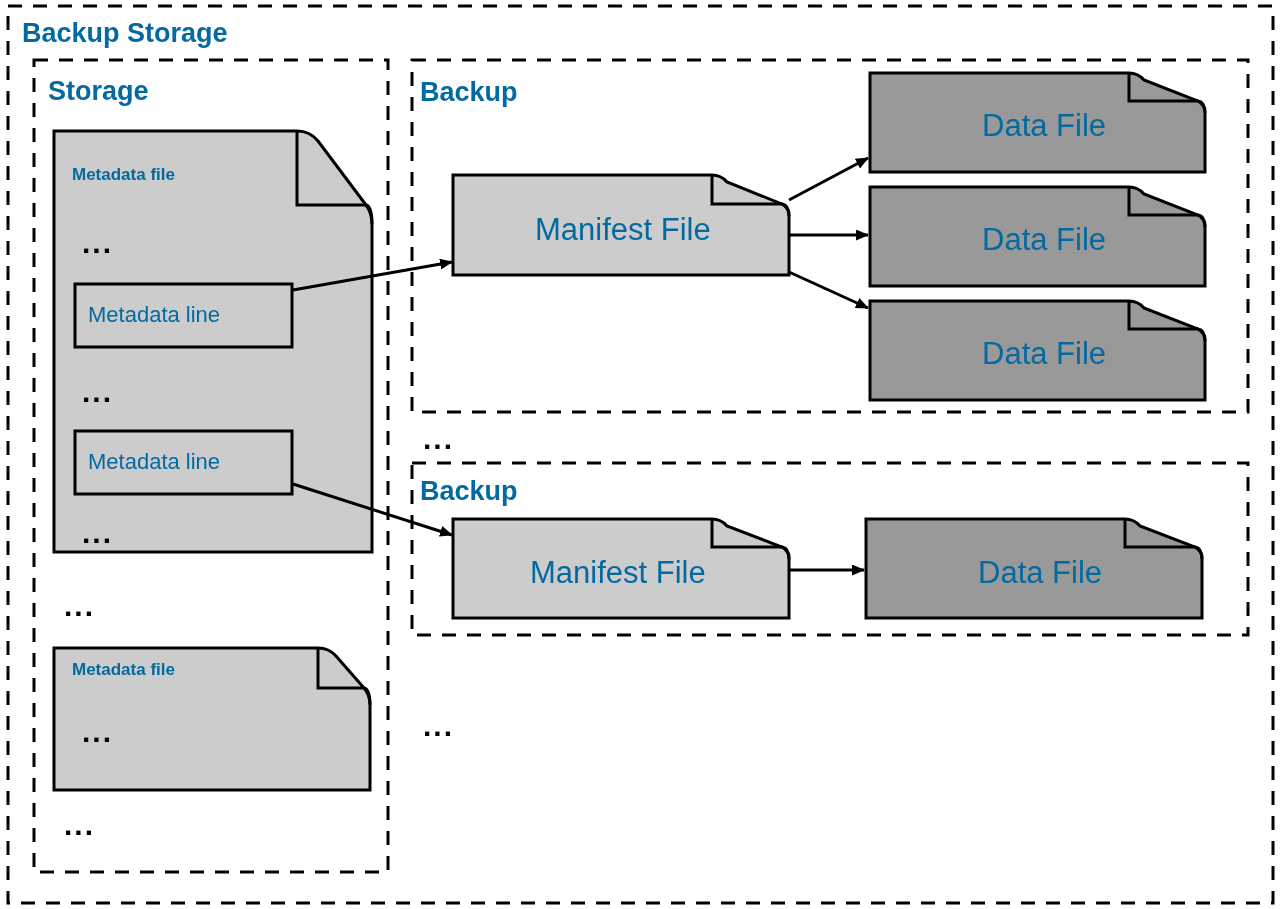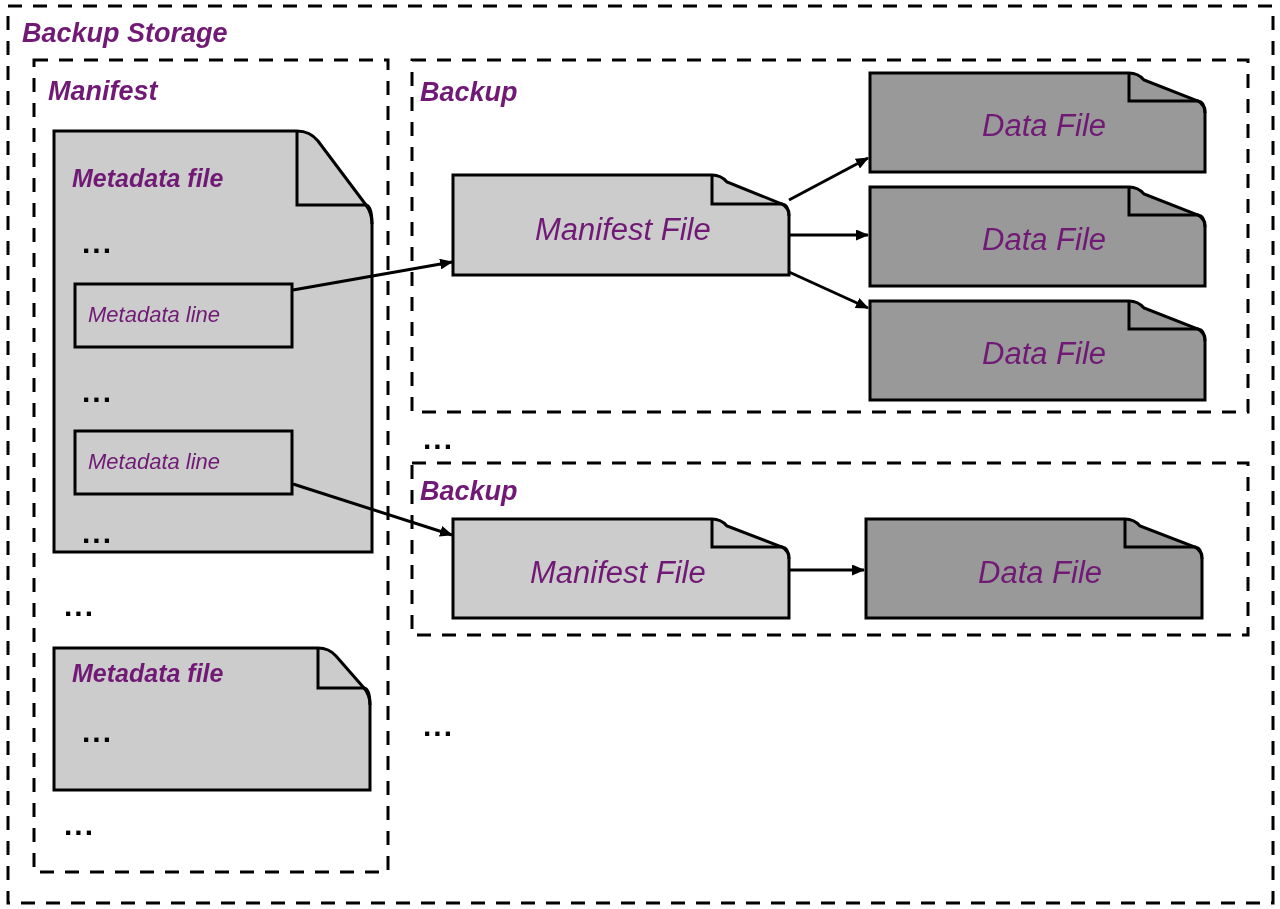--- a/index.html
+++ b/index.html
@@ -50,30 +50,29 @@
   }
   .arrow-line {
     stroke: #000000;
     stroke-width: 3;
     fill: none;
   }
   .arrow-head { fill: #000000; }
   .lbl {
     position: absolute;
     white-space: nowrap;
-    color: #701a75;
+    color: #0369a1;
     line-height: 1;
-    font-style: italic;
   }
   .lbl-section {
     font-size: 27px;
     font-weight: bold;
   }
   .lbl-docbold {
-    font-size: 25px;
+    font-size: 17px;
     font-weight: bold;
   }
   .lbl-docplain {
     font-size: 31px;
     font-weight: normal;
   }
   .lbl-linebox {
     font-size: 22px;
     font-weight: normal;
   }
@@ -141,21 +140,21 @@
 
     <path class="arrow-line" marker-end="url(#ah)" d="M 789,235 L 868,235"></path>
 
     <path class="arrow-line" marker-end="url(#ah)" d="M 789,272 L 868,308"></path>
 
     <path class="arrow-line" marker-end="url(#ah)" d="M 790,570 L 864,570"></path>
   </svg>
 
   <div class="lbl lbl-section" style="left:22px; top:20px;">Backup Storage</div>
 
-  <div class="lbl lbl-section" style="left:48px; top:78px;">Manifest</div>
+  <div class="lbl lbl-section" style="left:48px; top:78px;">Storage</div>
 
   <div class="lbl lbl-section" style="left:420px; top:79px;">Backup</div>
 
   <div class="lbl lbl-section" style="left:420px; top:478px;">Backup</div>
 
   <div class="lbl lbl-docbold" style="left:72px; top:166px;">Metadata file</div>
   <div class="ellip" style="left:82px; top:228px;">...</div>
   <div class="lbl lbl-linebox" style="left:88px; top:304px;">Metadata line</div>
   <div class="ellip" style="left:82px; top:377px;">...</div>
   <div class="lbl lbl-linebox" style="left:88px; top:451px;">Metadata line</div>

